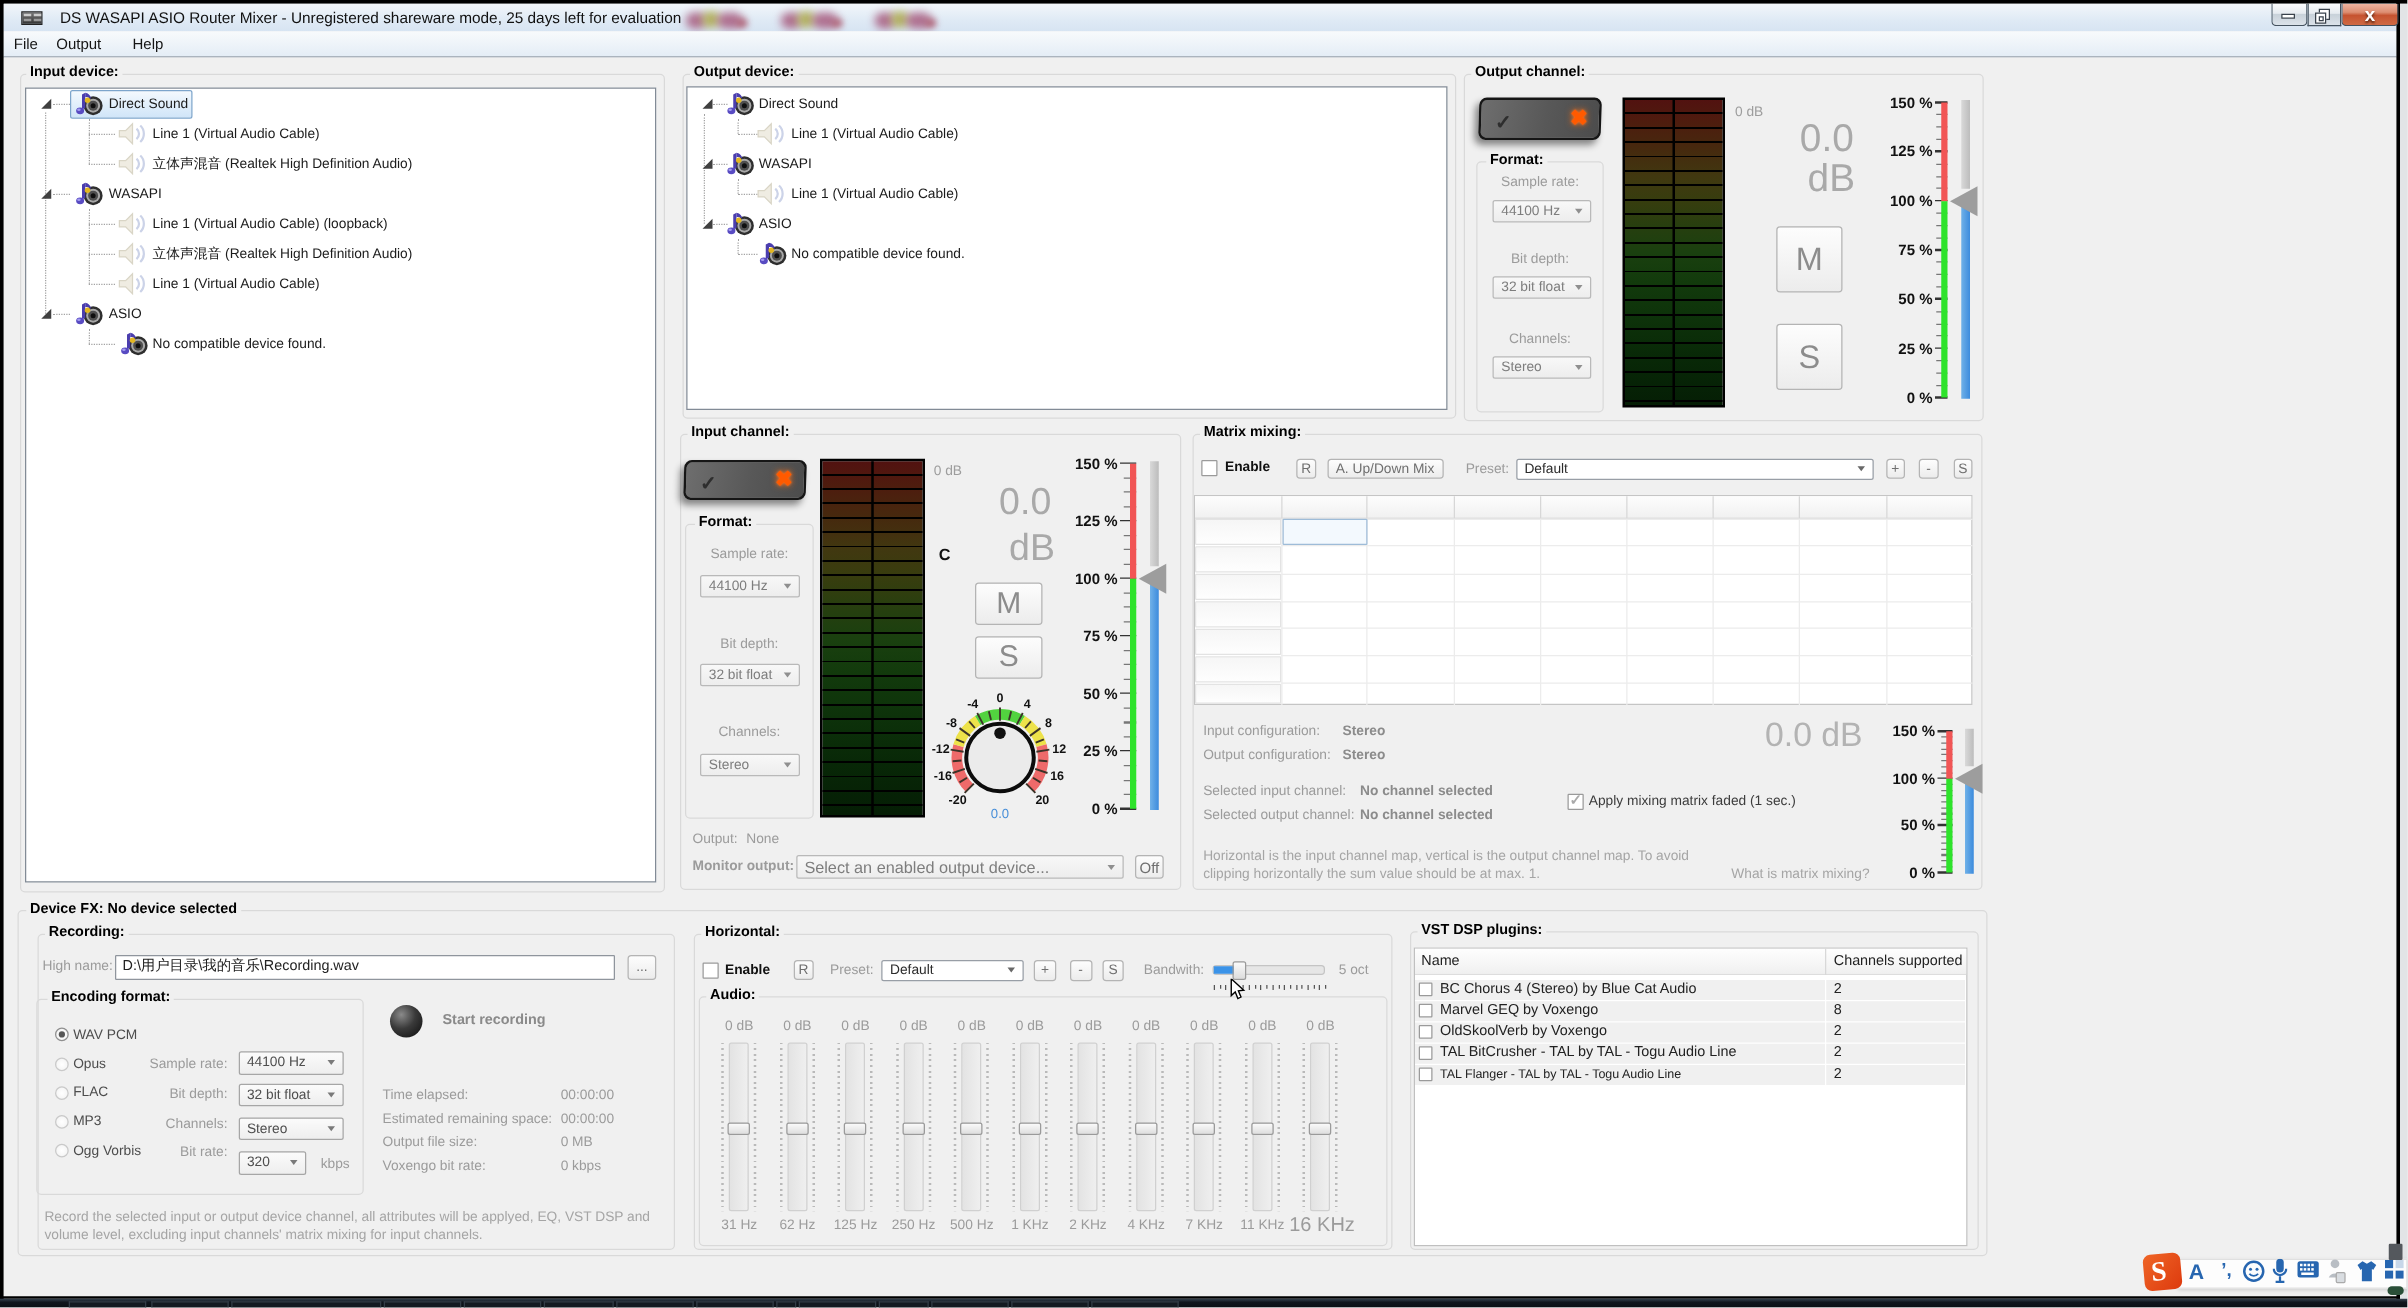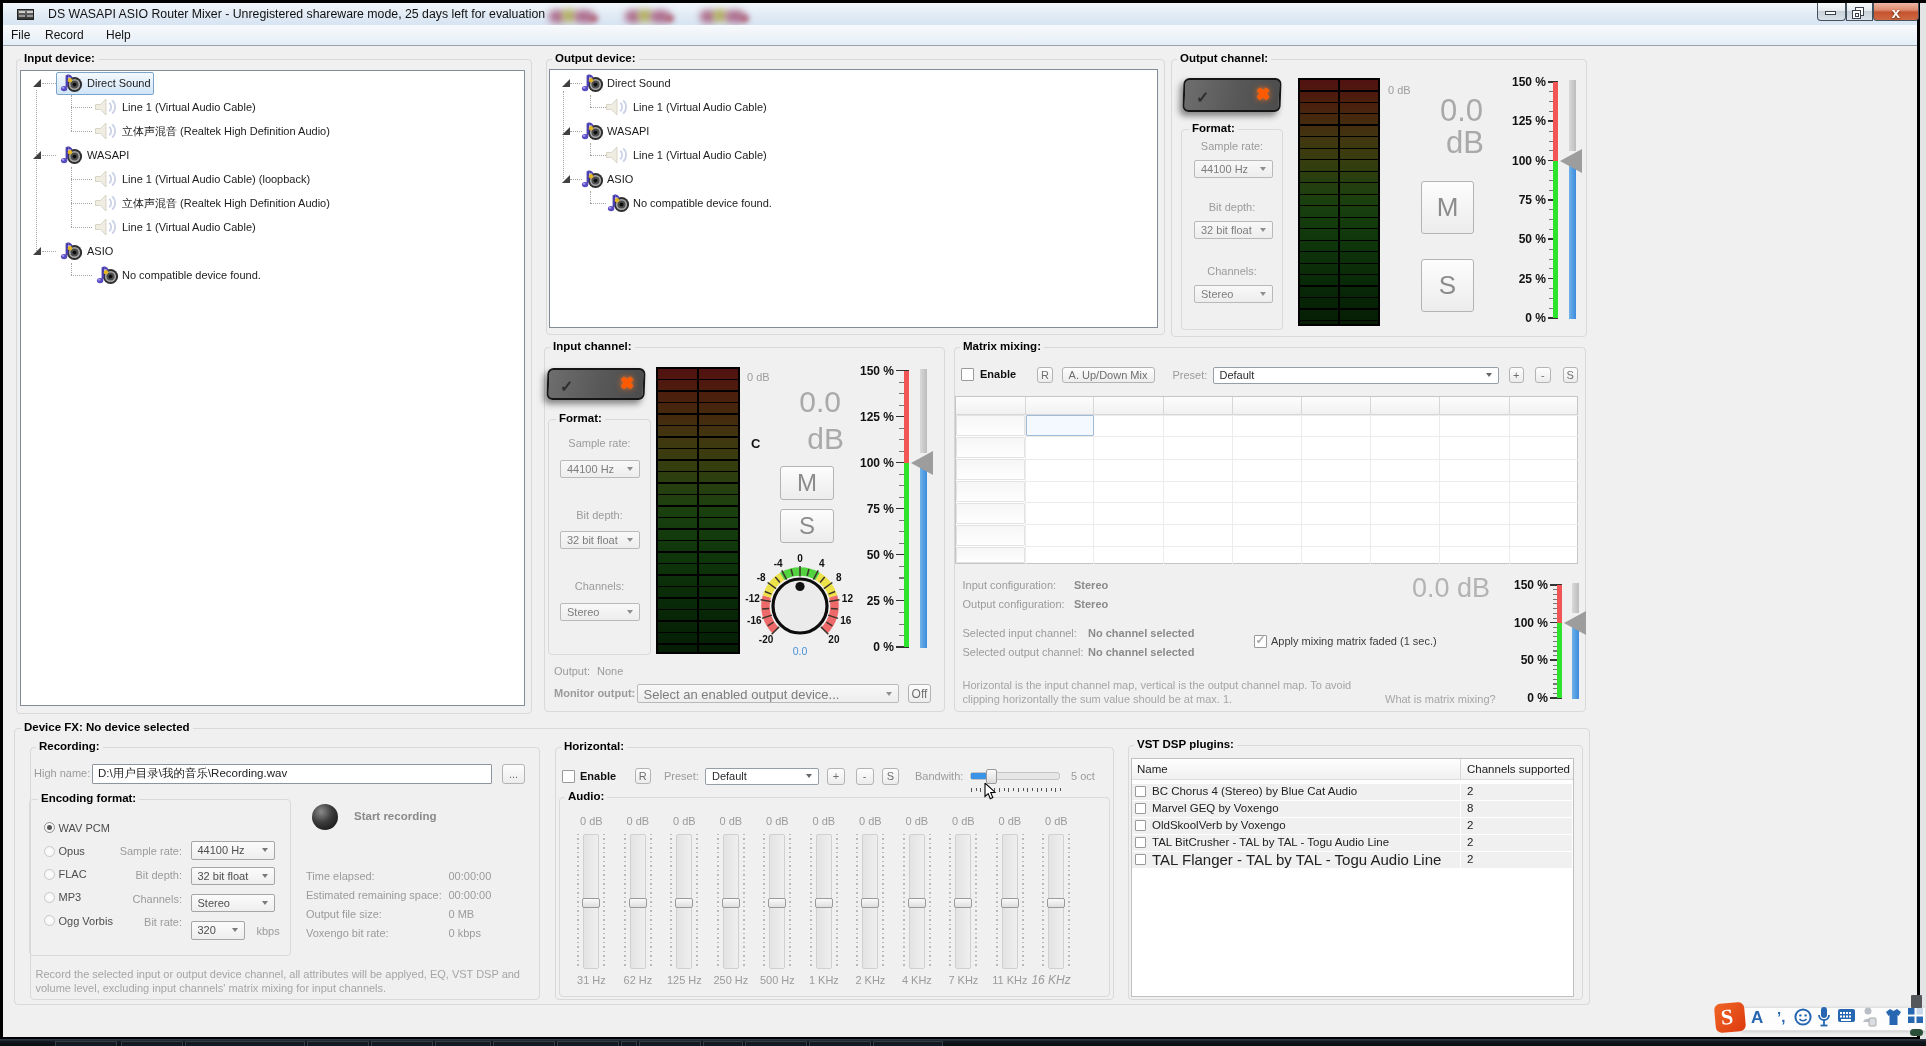--- a/index.html
+++ b/index.html
@@ -33,21 +33,21 @@
 <div style="position:absolute;left:1816.5px;top:2.5px;width:29px;height:18px;background:linear-gradient(#fbfcfd,#e6ebf0 45%,#c8d1d9 50%,#dbe2e9);border:1px solid #44525f;border-top:none;border-radius:0 0 4px 4px;"></div>
 <div style="position:absolute;left:1845.5px;top:2.5px;width:27px;height:18px;background:linear-gradient(#fbfcfd,#e6ebf0 45%,#c8d1d9 50%,#dbe2e9);border:1px solid #44525f;border-top:none;"></div>
 <div style="position:absolute;left:1872.5px;top:2.5px;width:46px;height:18px;background:linear-gradient(#f0b5a2,#dd8e72 40%,#c65330 55%,#cf6a44);border:1px solid #44525f;border-top:none;border-radius:0 0 4px 4px;"></div>
 <div style="position:absolute;left:1825px;top:10.5px;width:11px;height:4.5px;background:#fff;border:1px solid #39424c;"></div>
 <div style="position:absolute;left:1855px;top:7px;width:9px;height:9px;background:#fff;border:1.5px solid #39424c;"></div>
 <div style="position:absolute;left:1852px;top:10px;width:9px;height:9px;background:#fff;border:1.5px solid #39424c;"></div>
 <div style="position:absolute;left:1854.5px;top:12.5px;width:4px;height:4px;border:1.5px solid #39424c;"></div>
 <div style="position:absolute;left:1887px;top:3.5px;width:18px;height:16px;color:#fff;font-weight:bold;font-size:15px;text-shadow:0 1px 2px #50200c;text-align:center;">x</div>
 <div style="position:absolute;left:2.5px;top:25px;width:1914px;height:21px;background:linear-gradient(#f8fafc,#e4edf6);border-bottom:1px solid #98a2ae;"></div>
 <div class="abs" style="position:absolute;left:11px;top:28px;font-size:12px;color:#151515;white-space:nowrap;line-height:14px;">File</div>
-<div class="abs" style="position:absolute;left:45px;top:28px;font-size:12px;color:#151515;white-space:nowrap;line-height:14px;">Record</div>
+<div class="abs" style="position:absolute;left:45px;top:28px;font-size:12px;color:#151515;white-space:nowrap;line-height:14px;">Output</div>
 <div class="abs" style="position:absolute;left:106px;top:28px;font-size:12px;color:#151515;white-space:nowrap;line-height:14px;">Help</div>
 <div style="position:absolute;left:2.5px;top:46px;width:1914px;height:993px;background:#f0f0f0;"></div>
 <div style="position:absolute;left:0px;top:1036.5px;width:1920px;height:2.5px;background:#000;"></div>
 <div style="position:absolute;left:0px;top:1039px;width:1926px;height:7px;background:linear-gradient(#35414e,#10161d 40%,#0a0f14);"></div>
 <div style="position:absolute;left:55px;top:1040.5px;width:62px;height:5.5px;border:1px solid #333d47;border-bottom:none;background:#141a21;"></div>
 <div style="position:absolute;left:121px;top:1040.5px;width:62px;height:5.5px;border:1px solid #333d47;border-bottom:none;background:#141a21;"></div>
 <div style="position:absolute;left:185px;top:1040.5px;width:120px;height:5.5px;border:1px solid #333d47;border-bottom:none;background:#141a21;"></div>
 <div style="position:absolute;left:307px;top:1040.5px;width:62px;height:5.5px;border:1px solid #333d47;border-bottom:none;background:#141a21;"></div>
 <div style="position:absolute;left:371px;top:1040.5px;width:62px;height:5.5px;border:1px solid #333d47;border-bottom:none;background:#141a21;"></div>
 <div style="position:absolute;left:435px;top:1040.5px;width:56px;height:5.5px;border:1px solid #333d47;border-bottom:none;background:#141a21;"></div>
@@ -673,21 +673,21 @@
 <div class="abs" style="position:absolute;left:995.9px;top:834px;width:2px;height:135px;background:repeating-linear-gradient(180deg,#b9b9b9 0,#b9b9b9 1.5px,transparent 1.5px,transparent 4.5px);"></div>
 <div class="abs" style="position:absolute;left:1021.9px;top:834px;width:2px;height:135px;background:repeating-linear-gradient(180deg,#b9b9b9 0,#b9b9b9 1.5px,transparent 1.5px,transparent 4.5px);"></div>
 <div class="abs" style="position:absolute;left:1001.9px;top:834px;width:16px;height:135px;background:linear-gradient(90deg,#e3e3e3,#efefef);border:1px solid #d0d0d0;border-radius:2px;"></div>
 <div class="abs" style="position:absolute;left:1000.9px;top:897.5px;width:18px;height:10.5px;background:linear-gradient(#fafafa,#dedede);border:1px solid #9a9a9a;border-radius:2px;"></div>
 <div class="abs" style="position:absolute;left:984.9px;top:973.5px;width:50px;font-size:11px;color:#9b9b9b;white-space:nowrap;line-height:13px;text-align:center;">11 KHz</div>
 <div class="abs" style="position:absolute;left:1031.4px;top:814.5px;width:50px;font-size:11px;color:#9b9b9b;white-space:nowrap;line-height:13px;text-align:center;">0 dB</div>
 <div class="abs" style="position:absolute;left:1042.4px;top:834px;width:2px;height:135px;background:repeating-linear-gradient(180deg,#b9b9b9 0,#b9b9b9 1.5px,transparent 1.5px,transparent 4.5px);"></div>
 <div class="abs" style="position:absolute;left:1068.4px;top:834px;width:2px;height:135px;background:repeating-linear-gradient(180deg,#b9b9b9 0,#b9b9b9 1.5px,transparent 1.5px,transparent 4.5px);"></div>
 <div class="abs" style="position:absolute;left:1048.4px;top:834px;width:16px;height:135px;background:linear-gradient(90deg,#e3e3e3,#efefef);border:1px solid #d0d0d0;border-radius:2px;"></div>
 <div class="abs" style="position:absolute;left:1047.4px;top:897.5px;width:18px;height:10.5px;background:linear-gradient(#fafafa,#dedede);border:1px solid #9a9a9a;border-radius:2px;"></div>
-<div class="abs" style="position:absolute;left:1031.4px;top:973.5px;width:50px;font-size:12px;color:#9b9b9b;white-space:nowrap;line-height:13px;text-align:left;font-style:italic;">16 KHz</div>
+<div class="abs" style="position:absolute;left:1031.4px;top:973.5px;width:50px;font-size:16px;color:#9b9b9b;white-space:nowrap;line-height:13px;text-align:left;">16 KHz</div>
 <div class="gb" style="position:absolute;left:1128px;top:745px;width:455px;height:255px;"></div>
 <div class="gl" style="position:absolute;left:1134px;top:738px;">VST DSP plugins:</div>
 <div style="position:absolute;left:1130.5px;top:758px;width:443px;height:238.5px;background:#fff;border:1px solid #c0c0c0;"></div>
 <div style="position:absolute;left:1131.5px;top:759px;width:441px;height:21px;background:linear-gradient(#fefefe,#f0f0f0);border-bottom:1px solid #ddd;"></div>
 <div style="position:absolute;left:1460px;top:759px;width:1px;height:21px;background:#d8d8d8;"></div>
 <div class="abs" style="position:absolute;left:1137px;top:763.2px;font-size:11.5px;color:#222;white-space:nowrap;line-height:13.5px;">Name</div>
 <div class="abs" style="position:absolute;left:1467px;top:763.2px;font-size:11.5px;color:#222;white-space:nowrap;line-height:13.5px;">Channels supported</div>
 <div style="position:absolute;left:1132px;top:784px;width:327.5px;height:15.5px;background:#f0f0f0;"></div>
 <div style="position:absolute;left:1461px;top:784px;width:111px;height:15.5px;background:#f0f0f0;"></div>
 <div class="abs" style="position:absolute;left:1135px;top:786px;width:11px;height:11px;background:#fff;border:1px solid #9a9a9a;border-radius:1px;"></div>
@@ -704,21 +704,21 @@
 <div class="abs" style="position:absolute;left:1152px;top:819.2px;font-size:11.5px;color:#222;white-space:nowrap;line-height:13.5px;">OldSkoolVerb by Voxengo</div>
 <div class="abs" style="position:absolute;left:1467px;top:819.2px;font-size:11.5px;color:#222;white-space:nowrap;line-height:13.5px;">2</div>
 <div style="position:absolute;left:1132px;top:835px;width:327.5px;height:15.5px;background:#f0f0f0;"></div>
 <div style="position:absolute;left:1461px;top:835px;width:111px;height:15.5px;background:#f0f0f0;"></div>
 <div class="abs" style="position:absolute;left:1135px;top:837px;width:11px;height:11px;background:#fff;border:1px solid #9a9a9a;border-radius:1px;"></div>
 <div class="abs" style="position:absolute;left:1152px;top:836.2px;font-size:11.5px;color:#222;white-space:nowrap;line-height:13.5px;">TAL BitCrusher - TAL by TAL - Togu Audio Line</div>
 <div class="abs" style="position:absolute;left:1467px;top:836.2px;font-size:11.5px;color:#222;white-space:nowrap;line-height:13.5px;">2</div>
 <div style="position:absolute;left:1132px;top:852px;width:327.5px;height:15.5px;background:#f0f0f0;"></div>
 <div style="position:absolute;left:1461px;top:852px;width:111px;height:15.5px;background:#f0f0f0;"></div>
 <div class="abs" style="position:absolute;left:1135px;top:854px;width:11px;height:11px;background:#fff;border:1px solid #9a9a9a;border-radius:1px;"></div>
-<div class="abs" style="position:absolute;left:1152px;top:853.2px;font-size:15px;color:#222;white-space:nowrap;line-height:13.5px;">TAL Flanger - TAL by TAL - Togu Audio Line</div>
+<div class="abs" style="position:absolute;left:1152px;top:853.2px;font-size:10px;color:#222;white-space:nowrap;line-height:13.5px;">TAL Flanger - TAL by TAL - Togu Audio Line</div>
 <div class="abs" style="position:absolute;left:1467px;top:853.2px;font-size:11.5px;color:#222;white-space:nowrap;line-height:13.5px;">2</div>
 <div style="position:absolute;left:1742px;top:1006.5px;width:184px;height:24.5px;background:#fdfdfd;border:1px solid #e0e0e0;box-shadow:0 1px 3px rgba(0,0,0,0.15);"></div>
 <div style="position:absolute;left:1715px;top:1003px;width:30px;height:29px;transform:rotate(-5deg);background:linear-gradient(135deg,#ef6526,#dd3a0e);border-radius:6px;">
     <span style="position:absolute;left:6px;top:1px;color:#fff;font-size:22px;font-weight:bold;font-family:Liberation Serif">S</span>
   </div>
 <div style="position:absolute;left:1751px;top:1008px;width:16px;height:18px;color:#2766b0;font-size:17px;font-weight:bold;">A</div>
 <div style="position:absolute;left:1777px;top:1008px;width:18px;height:16px;color:#2766b0;font-size:15px;font-weight:bold;">’,</div>
 <div style="position:absolute;left:1794px;top:1008px;width:18px;height:18px;"><svg width="18" height="18">
       <circle cx="9" cy="9" r="7.6" fill="none" stroke="#2766b0" stroke-width="2"></circle>
       <circle cx="6.4" cy="7.4" r="1.2" fill="#2766b0"></circle>

